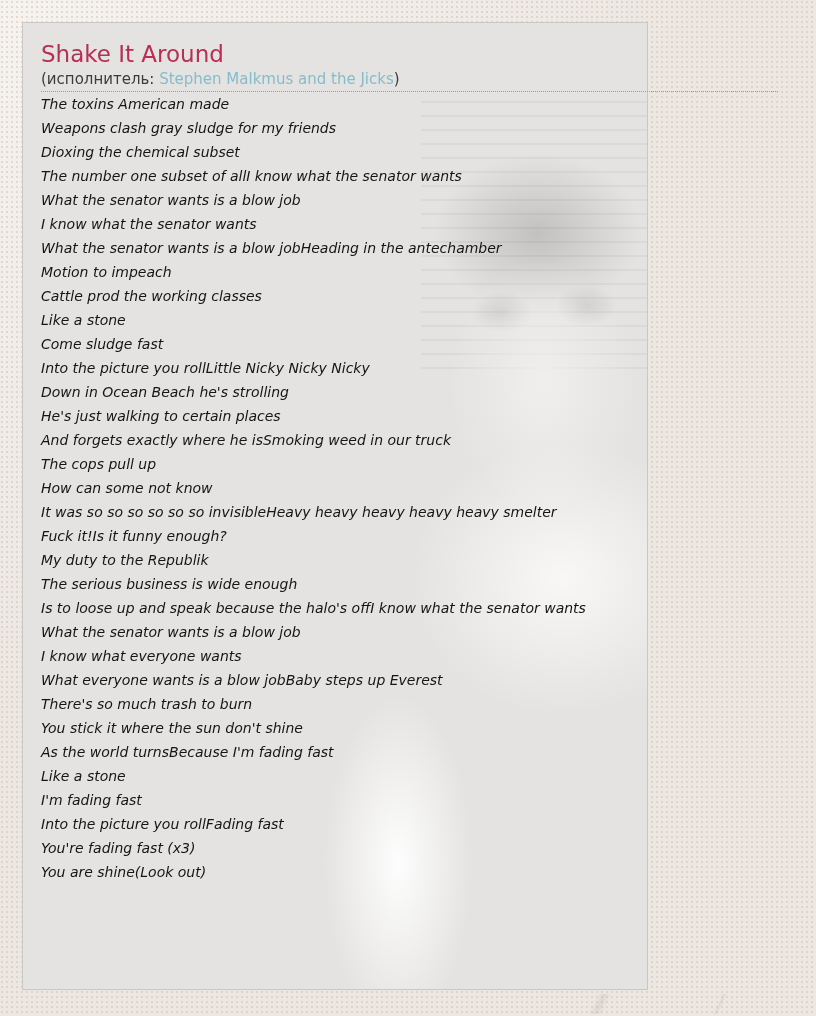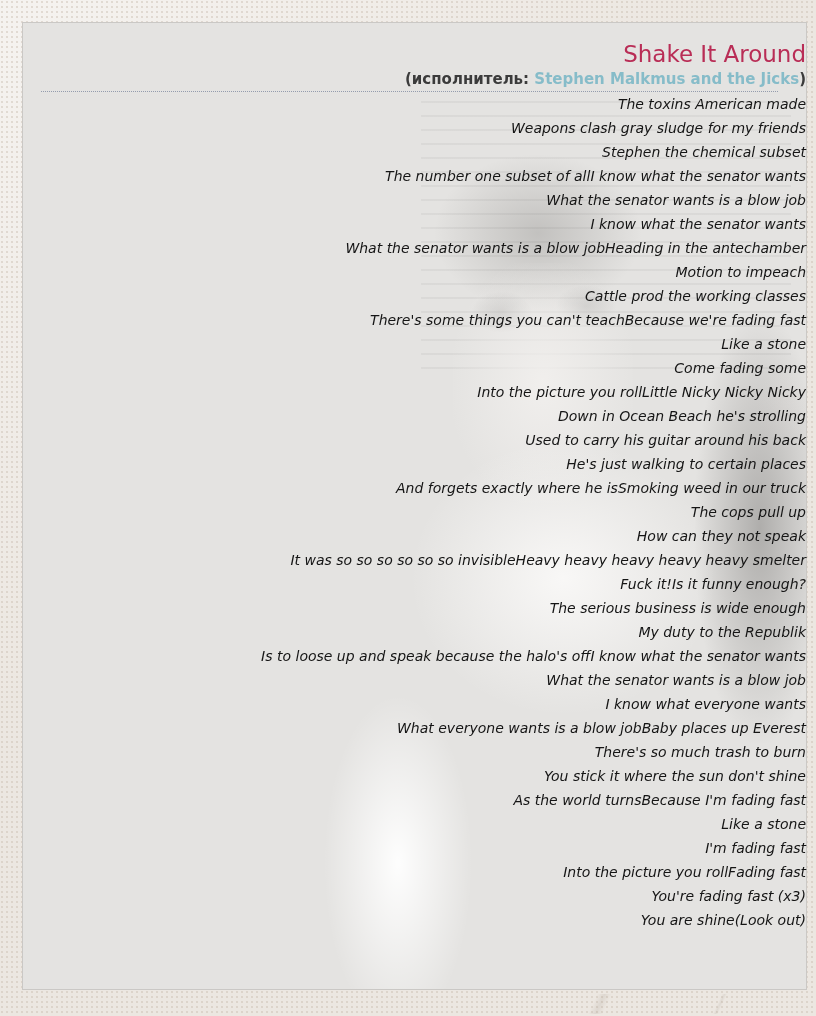--- a/index.html
+++ b/index.html
@@ -28,21 +28,21 @@
     background:
       linear-gradient(115deg, rgba(0,0,0,0) 48%, rgba(120,105,90,0.12) 50%, rgba(0,0,0,0) 52%),
       linear-gradient(115deg, rgba(0,0,0,0) 48%, rgba(120,105,90,0.10) 50%, rgba(0,0,0,0) 52%) 240px 0 / 120px 20px no-repeat;
     pointer-events: none;
   }
 
   .panel {
     position: absolute;
     left: 22px;
     top: 22px;
-    width: 785px;
+    width: 626px;
     height: 968px;
     border: 1px solid #cac8c5;
     box-sizing: border-box;
     background-color: #e4e3e1;
     
     background-image:
       
       radial-gradient(ellipse at center, rgba(255,255,255,0.95) 0%, rgba(255,255,255,0) 70%),
       
       radial-gradient(ellipse at center, rgba(252,251,250,0.85) 0%, rgba(252,251,250,0) 72%),
@@ -74,42 +74,40 @@
     background-position:
       300px 670px,
       390px 420px,
       430px 240px,
       410px 130px,
       448px 268px,
       532px 262px,
       672px 290px,
       732px 348px,
       398px 78px;
-    text-align: right;
   }
 
   .content {
     position: relative;
     padding-left: 18px;
   }
 
   .page-title {
     margin: 17px 0 0 0;
     font-size: 23px;
     line-height: 28px;
     font-weight: normal;
     color: #b92d56;
   }
 
   .subtitle {
     margin: 2px 0 0 0;
     font-size: 15px;
     line-height: 19px;
     color: #3b3b3b;
-    font-weight: bold;
   }
   .artist-link {
     color: #86bcc9;
     text-decoration: none;
     cursor: pointer;
   }
 
   .separator {
     margin-top: 2px;
     width: 737px;
@@ -136,45 +134,43 @@
 
     <h1 class="page-title">Shake It Around</h1>
 
     <p class="subtitle"><span>(исполнитель: </span><a class="artist-link">Stephen Malkmus and the Jicks</a><span>)</span></p>
 
     <div class="separator"></div>
 
     <div class="lyrics">
         <div class="line">The toxins American made</div>
         <div class="line">Weapons clash gray sludge for my friends</div>
-        <div class="line">Stephen the chemical subset</div>
+        <div class="line">Dioxing the chemical subset</div>
         <div class="line">The number one subset of allI know what the senator wants</div>
         <div class="line">What the senator wants is a blow job</div>
         <div class="line">I know what the senator wants</div>
         <div class="line">What the senator wants is a blow jobHeading in the antechamber</div>
         <div class="line">Motion to impeach</div>
         <div class="line">Cattle prod the working classes</div>
-        <div class="line">There's some things you can't teachBecause we're fading fast</div>
         <div class="line">Like a stone</div>
-        <div class="line">Come fading some</div>
+        <div class="line">Come sludge fast</div>
         <div class="line">Into the picture you rollLittle Nicky Nicky Nicky</div>
         <div class="line">Down in Ocean Beach he's strolling</div>
-        <div class="line">Used to carry his guitar around his back</div>
         <div class="line">He's just walking to certain places</div>
         <div class="line">And forgets exactly where he isSmoking weed in our truck</div>
         <div class="line">The cops pull up</div>
-        <div class="line">How can they not speak</div>
+        <div class="line">How can some not know</div>
         <div class="line">It was so so so so so so invisibleHeavy heavy heavy heavy heavy smelter</div>
         <div class="line">Fuck it!Is it funny enough?</div>
+        <div class="line">My duty to the Republik</div>
         <div class="line">The serious business is wide enough</div>
-        <div class="line">My duty to the Republik</div>
         <div class="line">Is to loose up and speak because the halo's offI know what the senator wants</div>
         <div class="line">What the senator wants is a blow job</div>
         <div class="line">I know what everyone wants</div>
-        <div class="line">What everyone wants is a blow jobBaby places up Everest</div>
+        <div class="line">What everyone wants is a blow jobBaby steps up Everest</div>
         <div class="line">There's so much trash to burn</div>
         <div class="line">You stick it where the sun don't shine</div>
         <div class="line">As the world turnsBecause I'm fading fast</div>
         <div class="line">Like a stone</div>
         <div class="line">I'm fading fast</div>
         <div class="line">Into the picture you rollFading fast</div>
         <div class="line">You're fading fast (x3)</div>
         <div class="line">You are shine(Look out)</div>
       </div>
 

